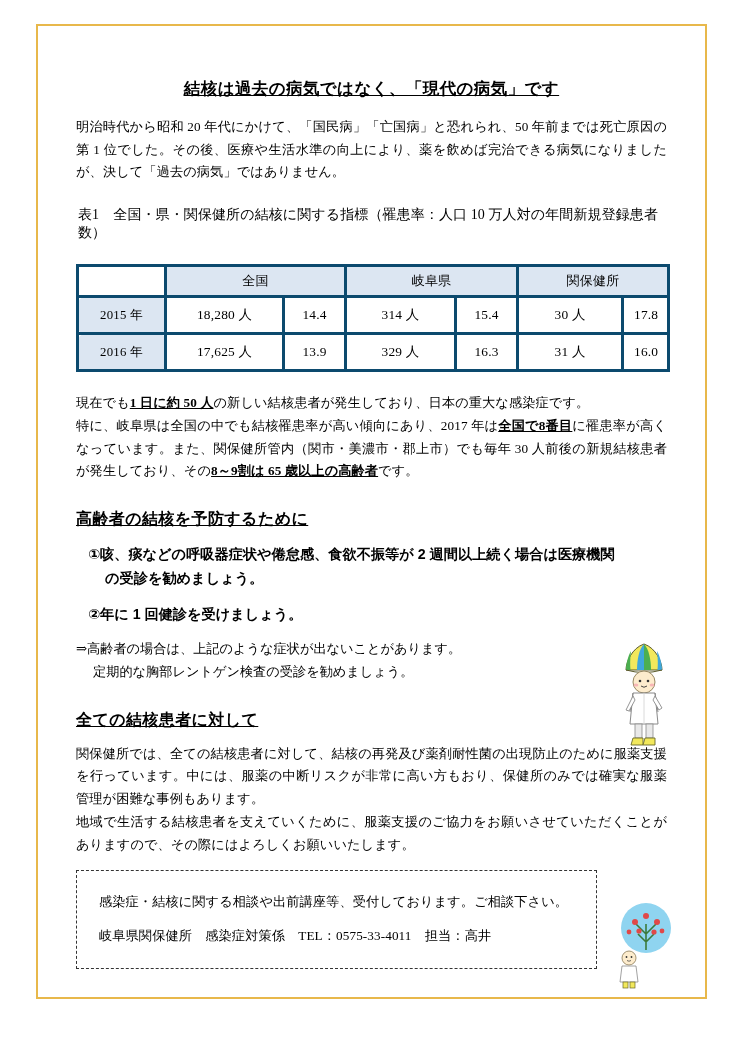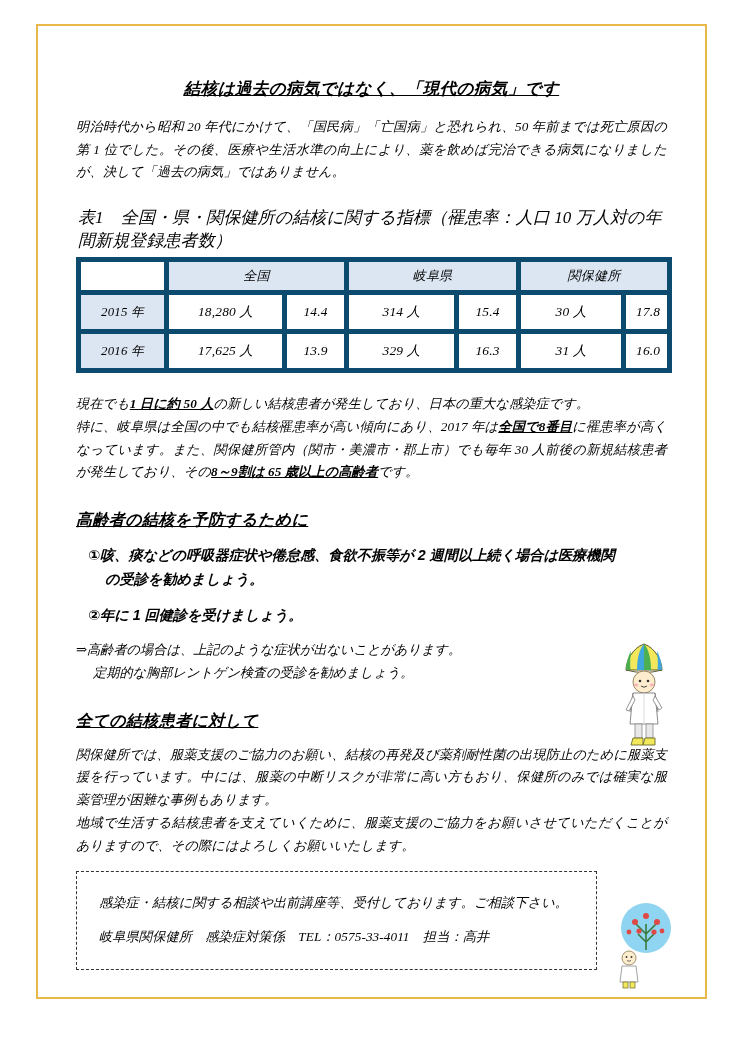--- a/index.html
+++ b/index.html
@@ -22,21 +22,20 @@
     width: 671px;
     height: 975px;
     border: 2px solid #e8b84b;
     box-sizing: border-box;
   }
   .content {
     position: absolute;
     left: 76px;
     top: 78px;
     width: 591px;
-    font-style: italic;
   }
   h1.section-title {
     font-family: "Liberation Sans", "DejaVu Sans", sans-serif;
     font-size: 16.5px;
     font-weight: bold;
     text-align: center;
     text-decoration: underline;
     margin: 0 0 16px 0;
     letter-spacing: 0.4px;
   }
@@ -52,32 +51,32 @@
     font-size: 13.2px;
     line-height: 1.72;
     margin: 0 0 4px 0;
     text-align: justify;
     letter-spacing: 0.1px;
   }
   p.body-text.tight {
     margin-bottom: 0;
   }
   .table-caption {
-    font-size: 17px;
-    margin: 22px 0 5px 2px;
+    font-size: 14px;
+    margin: 22px 0 22px 2px;
     letter-spacing: 0.1px;
   }
   table.stats {
     border-collapse: collapse;
     width: 591px;
     table-layout: fixed;
     font-size: 13px;
   }
   table.stats th, table.stats td {
-    border: 5px solid #0c4a6e;
+    border: 3px solid #0c4a6e;
     text-align: center;
     padding: 5px 10px;
     font-weight: normal;
     letter-spacing: 0.2px;
   }
   table.stats thead th {
     background: #dce6f2;
   }
   table.stats thead tr.sub th {
     background: #dce6f2;
@@ -220,21 +219,21 @@
     </li>
     <li>
       <span>②年に 1 回健診を受けましょう。</span>
     </li>
   </ol>
   <p class="sub-note">⇒高齢者の場合は、上記のような症状が出ないことがあります。</p>
   <p class="sub-note indent">定期的な胸部レントゲン検査の受診を勧めましょう。</p>
 
   <h2 class="section-title">全ての結核患者に対して</h2>
 
-  <p class="body-text tight">関保健所では、服薬支援のご協力のお願い、結核の再発及び薬剤耐性菌の出現防止のために服薬支援を行っています。中には、服薬の中断リスクが非常に高い方もおり、保健所のみでは確実な服薬管理が困難な事例もあります。</p>
+  <p class="body-text tight">関保健所では、全ての結核患者に対して、結核の再発及び薬剤耐性菌の出現防止のために服薬支援を行っています。中には、服薬の中断リスクが非常に高い方もおり、保健所のみでは確実な服薬管理が困難な事例もあります。</p>
   <p class="body-text">地域で生活する結核患者を支えていくために、服薬支援のご協力をお願いさせていただくことがありますので、その際にはよろしくお願いいたします。</p>
 
   <div class="contact-box">
     <p>感染症・結核に関する相談や出前講座等、受付しております。ご相談下さい。</p>
     <p>岐阜県関保健所　感染症対策係　TEL：0575-33-4011　担当：高井</p>
   </div>
 
 </div>
 
 <svg class="illus-doctor" viewBox="0 0 72 110">

